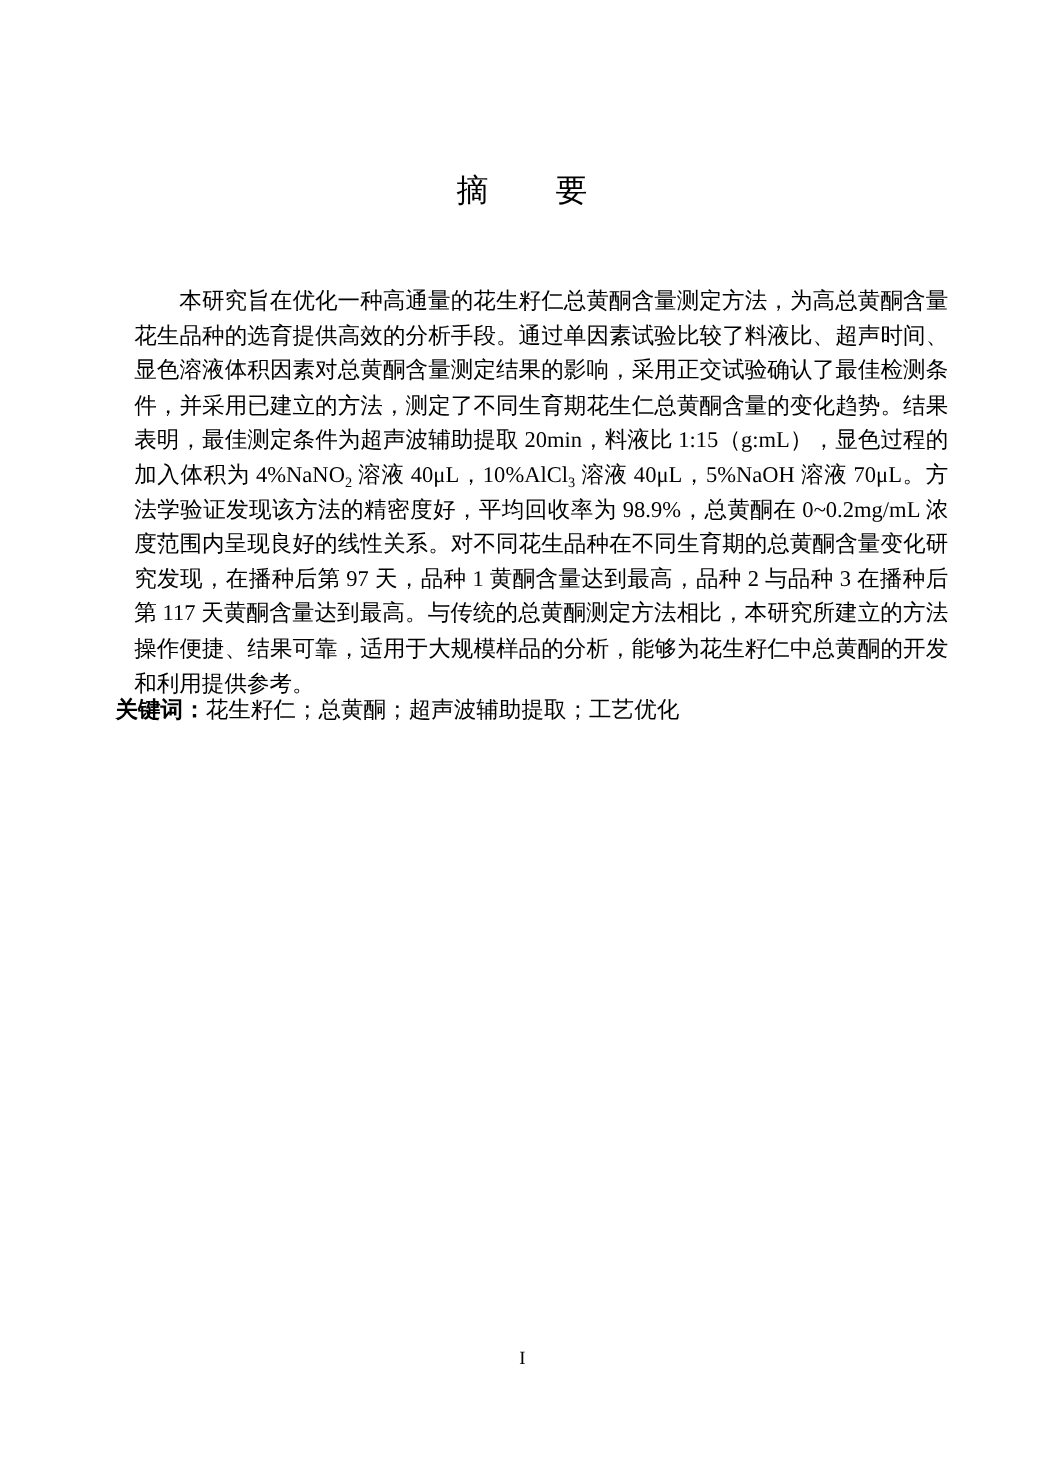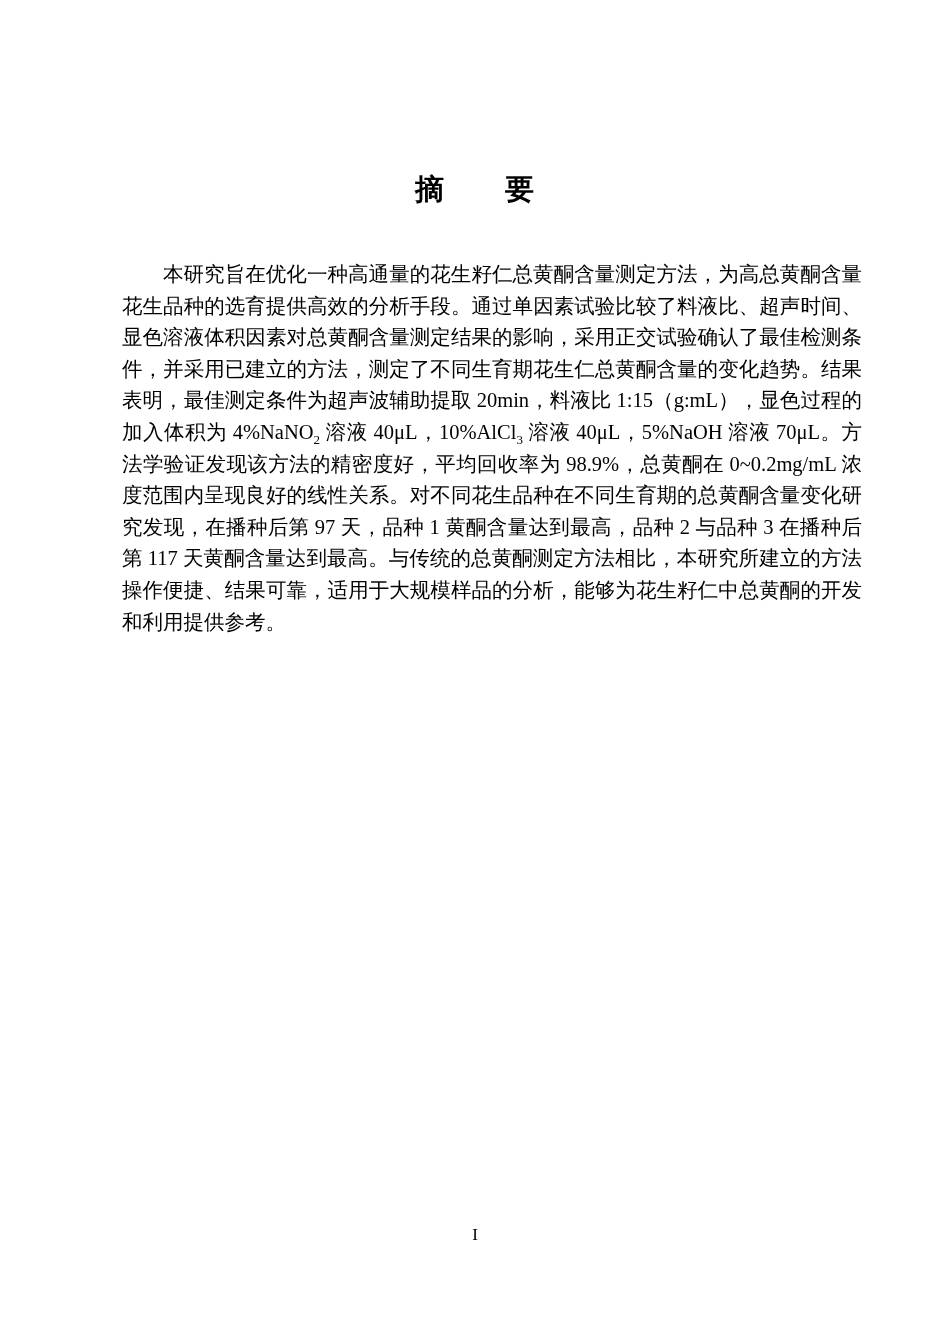--- a/index.html
+++ b/index.html
@@ -11,27 +11,27 @@
     position: relative;
     font-family: "Liberation Serif", "DejaVu Serif", serif;
     overflow: hidden;
   }
   .page {
     position: absolute;
     inset: 0;
   }
   .title {
     position: absolute;
-    top: 170px;
+    top: 154px;
     left: 0;
     width: 100%;
     margin: 0;
     text-align: center;
     font-size: 29px;
-    font-weight: bold;
+    font-weight: normal;
     letter-spacing: 1px;
   }
   .body-text {
     position: absolute;
     top: 242px;
     left: 105px;
     width: 740px;
     margin: 17px;
     font-size: 20.5px;
     line-height: 31.6px;
@@ -65,16 +65,17 @@
 </style>
 </head>
 <body>
 
 <div class="page">
 
   <h1 class="title">摘　　要</h1>
 
   <p class="body-text"><span>本研究旨在优化一种高通量的花生籽仁总黄酮含量测定方法，为高总黄酮含量花生品种的选育提供高效的分析手段。通过单因素试验比较了料液比、超声时间、显色溶液体积因素对总黄酮含量测定结果的影响，采用正交试验确认了最佳检测条件，并采用已建立的方法，测定了不同生育期花生仁总黄酮含量的变化趋势。结果表明，最佳测定条件为超声波辅助提取 20min，料液比 1:15（g:mL），显色过程的加入体积为 4%NaNO</span><sub>2</sub><span> 溶液 40μL，10%AlCl</span><sub>3</sub><span> 溶液 40μL，5%NaOH 溶液 70μL。方法学验证发现该方法的精密度好，平均回收率为 98.9%，总黄酮在 0~0.2mg/mL 浓度范围内呈现良好的线性关系。对不同花生品种在不同生育期的总黄酮含量变化研究发现，在播种后第 97 天，品种 1 黄酮含量达到最高，品种 2 与品种 3 在播种后第 117 天黄酮含量达到最高。与传统的总黄酮测定方法相比，本研究所建立的方法操作便捷、结果可靠，适用于大规模样品的分析，能够为花生籽仁中总黄酮的开发和利用提供参考。</span></p>
 
+  <p class="keywords"><span class="kw-label">关键词：</span><span>花生籽仁；总黄酮；超声波辅助提取；工艺优化</span></p>
 
   <div class="page-number">I</div>
 
 </div>
 
 </body></html>

